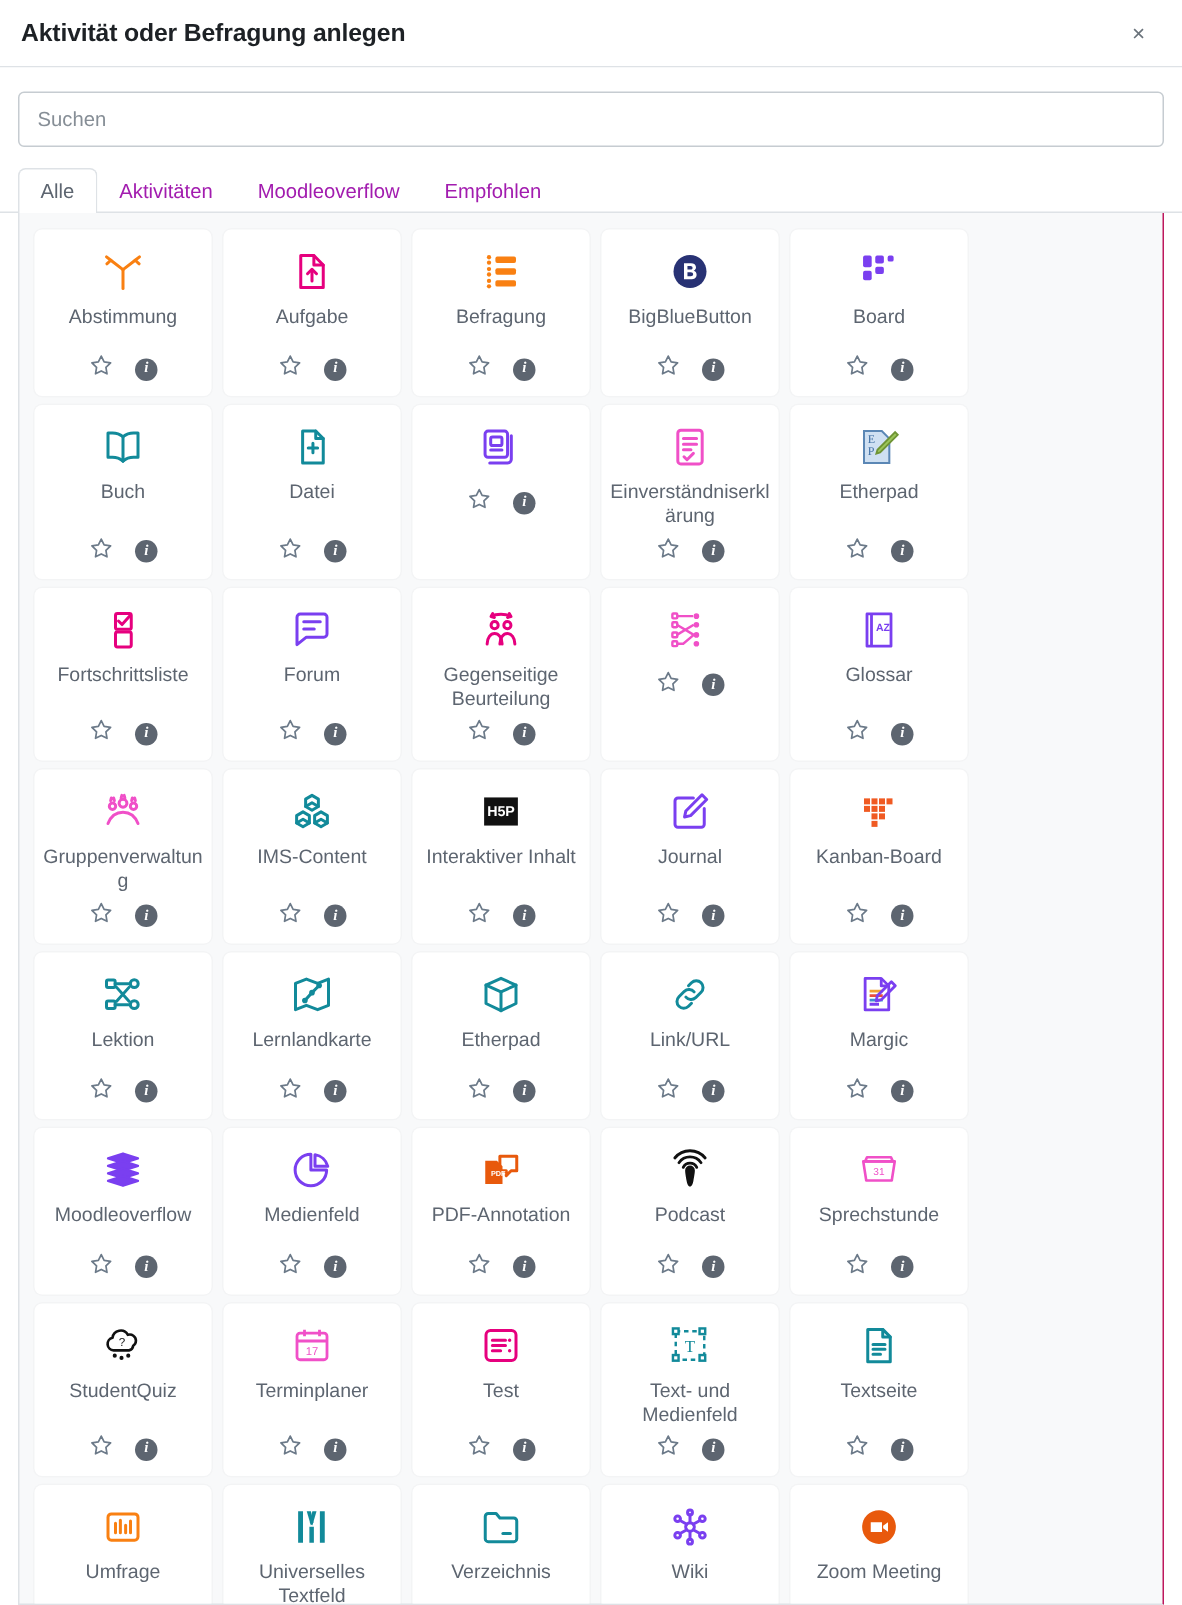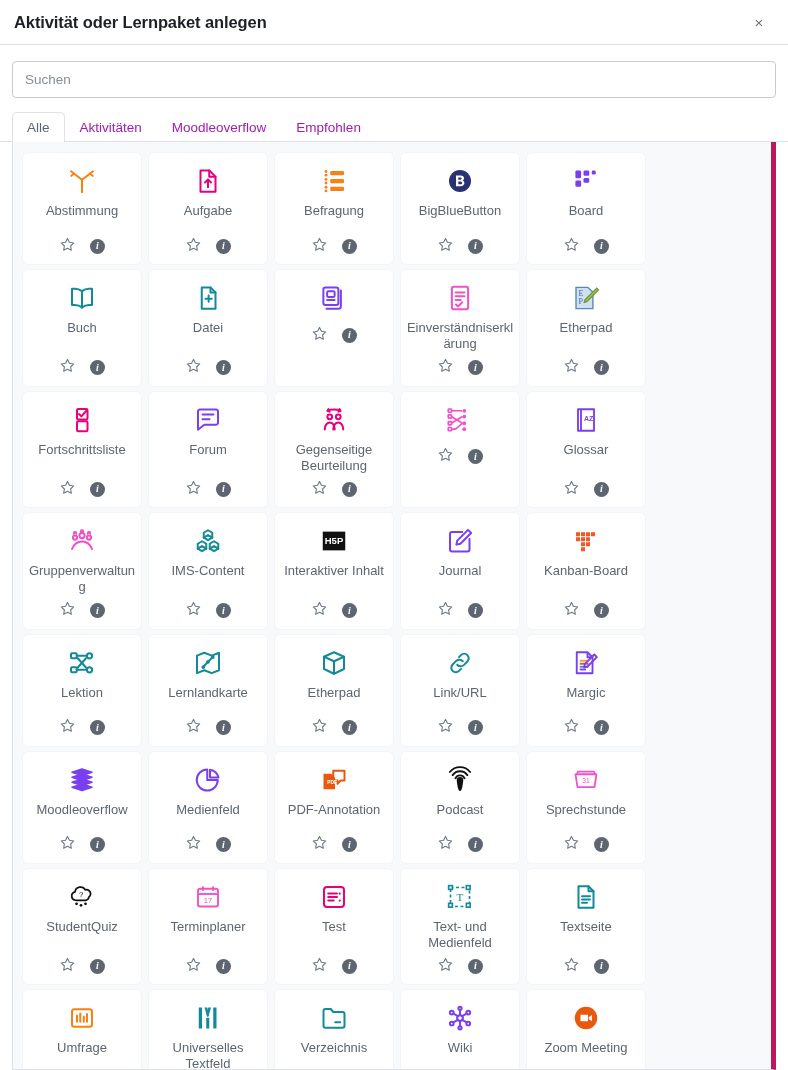--- a/index.html
+++ b/index.html
@@ -60,21 +60,21 @@
     font-family: "Liberation Sans", sans-serif;
   }
   .tab.active {
     color: #5d6570; background: #fff;
     border-color: #dee2e6 #dee2e6 #fff;
   }
 
   
   .chooser-body {
     flex: 1 1 auto; background: #f8f9fa;
-    border-left: 1px solid #dee2e6; border-right: 5px solid #be185d;
+    border-left: 1px solid #dee2e6; border-right: 1px solid #be185d;
     border-bottom: 1px solid #dee2e6;
     margin: 0 12px;
     padding: 8px 6px 0 6px;
     overflow: hidden;
     display: flex; flex-direction: column;
     align-content: flex-start;
   }
   .grid { display: flex; flex-wrap: wrap; }
   .card {
     width: 118px; min-height: 111px;
@@ -109,21 +109,21 @@
     cursor: pointer; line-height: 1;
     font-family: "Liberation Serif", serif;
   }
 </style>
 </head>
 <body>
 
 <div class="modal">
 
   <div class="modal-header">
-    <div class="modal-title">Aktivität oder Lernpaket anlegen</div>
+    <div class="modal-title">Aktivität oder Befragung anlegen</div>
     <button class="close-btn">×</button>
   </div>
 
   <div class="search-wrap">
     <input class="search-input" type="text" placeholder="Suchen" style="">
   </div>
 
   <div class="tabs" id="tabs">
       <div class="tab active">Alle</div>
       <div class="tab">Aktivitäten</div>

